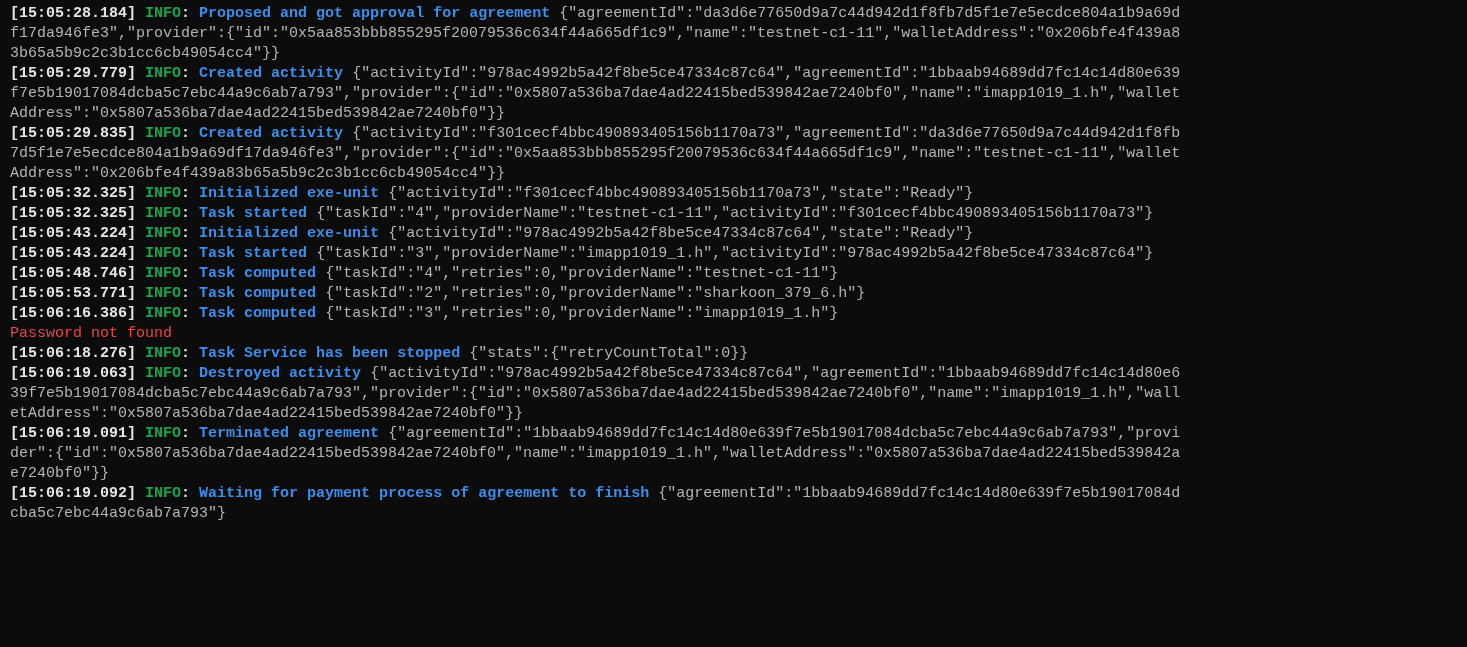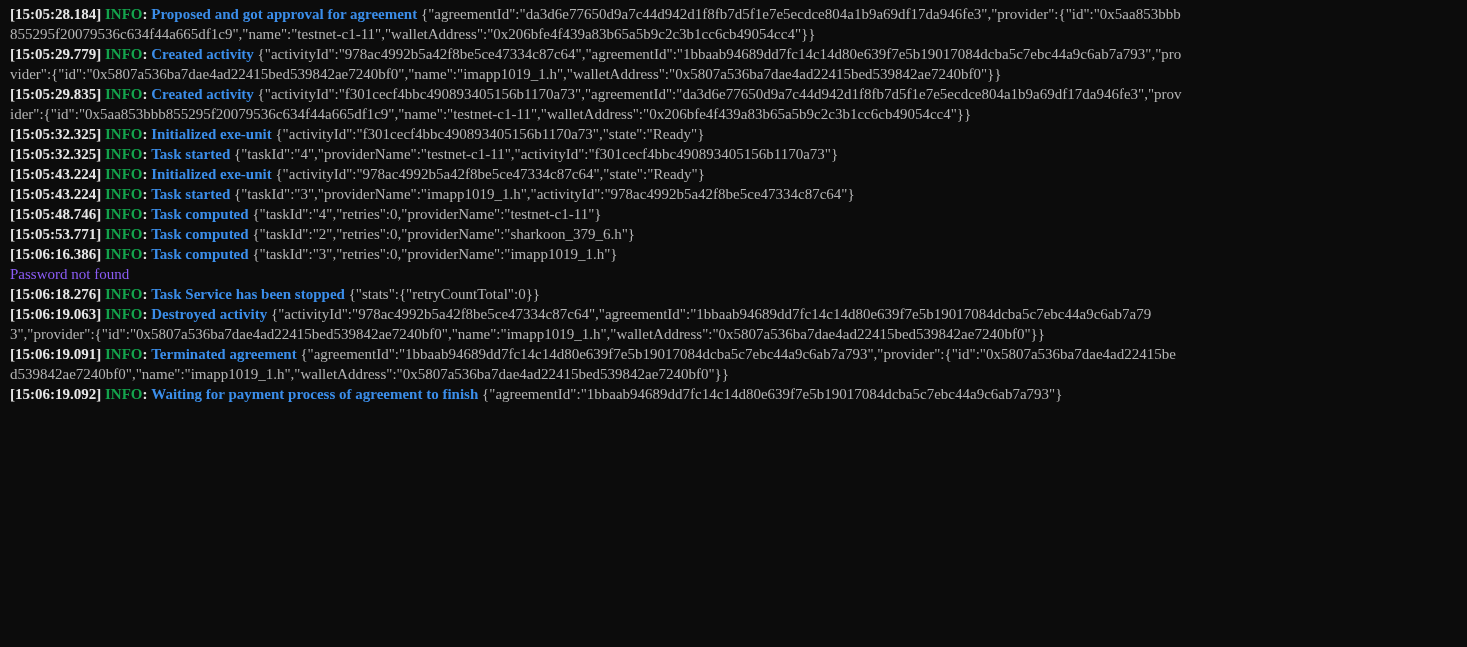--- a/index.html
+++ b/index.html
@@ -4,35 +4,35 @@
 <style>
   html, body {
     margin: 0;
     padding: 0;
     background: #0c0c0c;
     width: 1467px;
     height: 647px;
     overflow: hidden;
   }
   .terminal {
-    font-family: Liberation Serif, serif;
+    font-family: Liberation Mono, monospace;
     font-size: 15px;
     line-height: 20px;
     white-space: pre-wrap;
     word-break: break-all;
     padding: 4px 10px 4px 10px;
     box-sizing: border-box;
     width: 1192px;
     color: #b4b4b4;
     font-variant-ligatures: none;
     letter-spacing: 0px;
   }
   .ts    { color: #e6e6e6; font-weight: 600; }
   .level { color: #14a44d; font-weight: 600; }
   .msg   { color: #3b8eea; font-weight: 600; }
   .json  { color: #b4b4b4; }
-  .plain { color: #8b5cf6; }
+  .plain { color: #ef4444; }
   .colon { color: #e6e6e6; font-weight: 600; }
 </style>
 </head>
 <body>
 
 <div class="terminal" id="terminal"><div><span class="ts">[15:05:28.184]</span> <span class="level">INFO</span><span class="colon">:</span> <span class="msg">Proposed and got approval for agreement</span> <span class="json">{"agreementId":"da3d6e77650d9a7c44d942d1f8fb7d5f1e7e5ecdce804a1b9a69df17da946fe3","provider":{"id":"0x5aa853bbb855295f20079536c634f44a665df1c9","name":"testnet-c1-11","walletAddress":"0x206bfe4f439a83b65a5b9c2c3b1cc6cb49054cc4"}}</span></div><div><span class="ts">[15:05:29.779]</span> <span class="level">INFO</span><span class="colon">:</span> <span class="msg">Created activity</span> <span class="json">{"activityId":"978ac4992b5a42f8be5ce47334c87c64","agreementId":"1bbaab94689dd7fc14c14d80e639f7e5b19017084dcba5c7ebc44a9c6ab7a793","provider":{"id":"0x5807a536ba7dae4ad22415bed539842ae7240bf0","name":"imapp1019_1.h","walletAddress":"0x5807a536ba7dae4ad22415bed539842ae7240bf0"}}</span></div><div><span class="ts">[15:05:29.835]</span> <span class="level">INFO</span><span class="colon">:</span> <span class="msg">Created activity</span> <span class="json">{"activityId":"f301cecf4bbc490893405156b1170a73","agreementId":"da3d6e77650d9a7c44d942d1f8fb7d5f1e7e5ecdce804a1b9a69df17da946fe3","provider":{"id":"0x5aa853bbb855295f20079536c634f44a665df1c9","name":"testnet-c1-11","walletAddress":"0x206bfe4f439a83b65a5b9c2c3b1cc6cb49054cc4"}}</span></div><div><span class="ts">[15:05:32.325]</span> <span class="level">INFO</span><span class="colon">:</span> <span class="msg">Initialized exe-unit</span> <span class="json">{"activityId":"f301cecf4bbc490893405156b1170a73","state":"Ready"}</span></div><div><span class="ts">[15:05:32.325]</span> <span class="level">INFO</span><span class="colon">:</span> <span class="msg">Task started</span> <span class="json">{"taskId":"4","providerName":"testnet-c1-11","activityId":"f301cecf4bbc490893405156b1170a73"}</span></div><div><span class="ts">[15:05:43.224]</span> <span class="level">INFO</span><span class="colon">:</span> <span class="msg">Initialized exe-unit</span> <span class="json">{"activityId":"978ac4992b5a42f8be5ce47334c87c64","state":"Ready"}</span></div><div><span class="ts">[15:05:43.224]</span> <span class="level">INFO</span><span class="colon">:</span> <span class="msg">Task started</span> <span class="json">{"taskId":"3","providerName":"imapp1019_1.h","activityId":"978ac4992b5a42f8be5ce47334c87c64"}</span></div><div><span class="ts">[15:05:48.746]</span> <span class="level">INFO</span><span class="colon">:</span> <span class="msg">Task computed</span> <span class="json">{"taskId":"4","retries":0,"providerName":"testnet-c1-11"}</span></div><div><span class="ts">[15:05:53.771]</span> <span class="level">INFO</span><span class="colon">:</span> <span class="msg">Task computed</span> <span class="json">{"taskId":"2","retries":0,"providerName":"sharkoon_379_6.h"}</span></div><div><span class="ts">[15:06:16.386]</span> <span class="level">INFO</span><span class="colon">:</span> <span class="msg">Task computed</span> <span class="json">{"taskId":"3","retries":0,"providerName":"imapp1019_1.h"}</span></div><div><span class="plain">Password not found</span></div><div><span class="ts">[15:06:18.276]</span> <span class="level">INFO</span><span class="colon">:</span> <span class="msg">Task Service has been stopped</span> <span class="json">{"stats":{"retryCountTotal":0}}</span></div><div><span class="ts">[15:06:19.063]</span> <span class="level">INFO</span><span class="colon">:</span> <span class="msg">Destroyed activity</span> <span class="json">{"activityId":"978ac4992b5a42f8be5ce47334c87c64","agreementId":"1bbaab94689dd7fc14c14d80e639f7e5b19017084dcba5c7ebc44a9c6ab7a793","provider":{"id":"0x5807a536ba7dae4ad22415bed539842ae7240bf0","name":"imapp1019_1.h","walletAddress":"0x5807a536ba7dae4ad22415bed539842ae7240bf0"}}</span></div><div><span class="ts">[15:06:19.091]</span> <span class="level">INFO</span><span class="colon">:</span> <span class="msg">Terminated agreement</span> <span class="json">{"agreementId":"1bbaab94689dd7fc14c14d80e639f7e5b19017084dcba5c7ebc44a9c6ab7a793","provider":{"id":"0x5807a536ba7dae4ad22415bed539842ae7240bf0","name":"imapp1019_1.h","walletAddress":"0x5807a536ba7dae4ad22415bed539842ae7240bf0"}}</span></div><div><span class="ts">[15:06:19.092]</span> <span class="level">INFO</span><span class="colon">:</span> <span class="msg">Waiting for payment process of agreement to finish</span> <span class="json">{"agreementId":"1bbaab94689dd7fc14c14d80e639f7e5b19017084dcba5c7ebc44a9c6ab7a793"}</span></div></div>
 
 </body></html>

